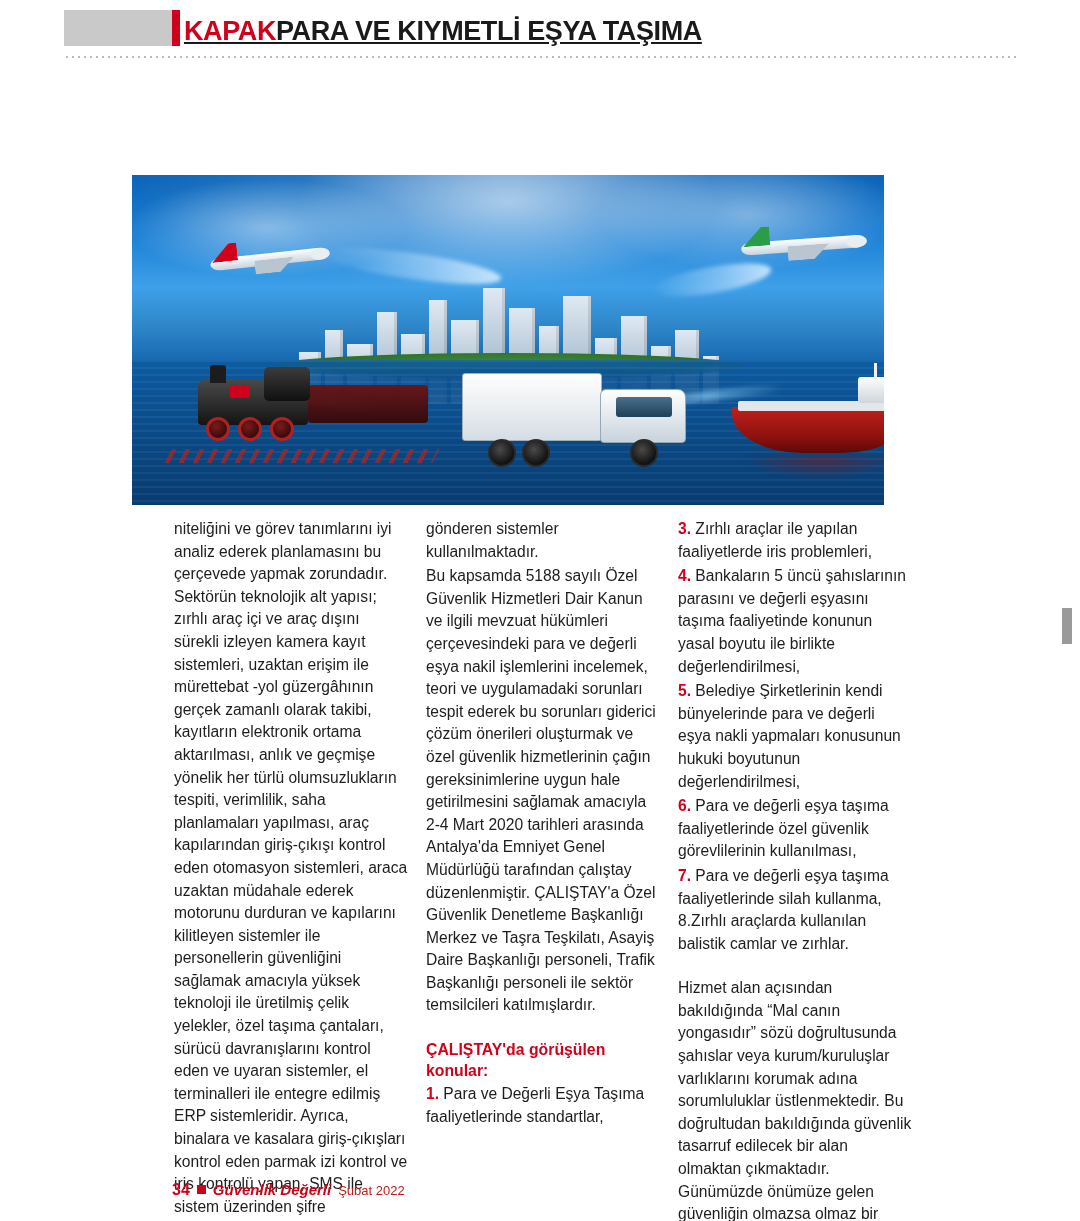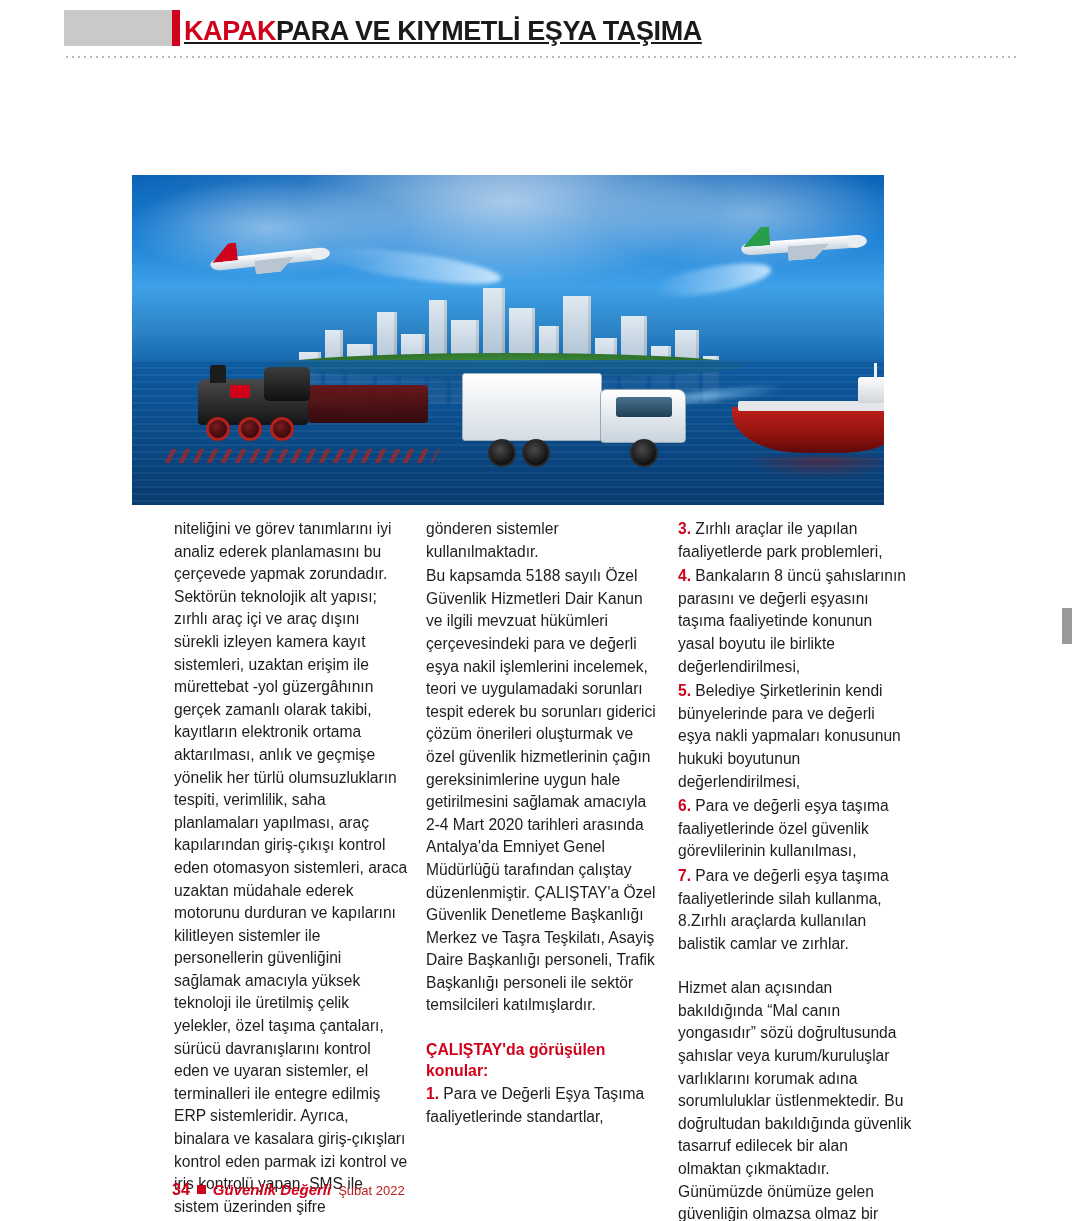--- a/index.html
+++ b/index.html
@@ -475,25 +475,25 @@
     <p class="red-head">ÇALIŞTAY'da görüşülen konular:</p>
     <p>
       <span class="num">1.</span>
       <span>Para ve Değerli Eşya Taşıma faaliyetlerinde standartlar,</span>
     </p>
   </div>
 
   <div class="col col-3">
     <p>
       <span class="num">3.</span>
-      <span>Zırhlı araçlar ile yapılan faaliyetlerde park problemleri,</span>
+      <span>Zırhlı araçlar ile yapılan faaliyetlerde iris problemleri,</span>
     </p>
     <p>
       <span class="num">4.</span>
-      <span>Bankaların 8 üncü şahıslarının parasını ve değerli eşyasını taşıma faaliyetinde konunun yasal boyutu ile birlikte değerlendirilmesi,</span>
+      <span>Bankaların 5 üncü şahıslarının parasını ve değerli eşyasını taşıma faaliyetinde konunun yasal boyutu ile birlikte değerlendirilmesi,</span>
     </p>
     <p>
       <span class="num">5.</span>
       <span>Belediye Şirketlerinin kendi bünyelerinde para ve değerli eşya nakli yapmaları konusunun hukuki boyutunun değerlendirilmesi,</span>
     </p>
     <p>
       <span class="num">6.</span>
       <span>Para ve değerli eşya taşıma faaliyetlerinde özel güvenlik görevlilerinin kullanılması,</span>
     </p>
     <p>

